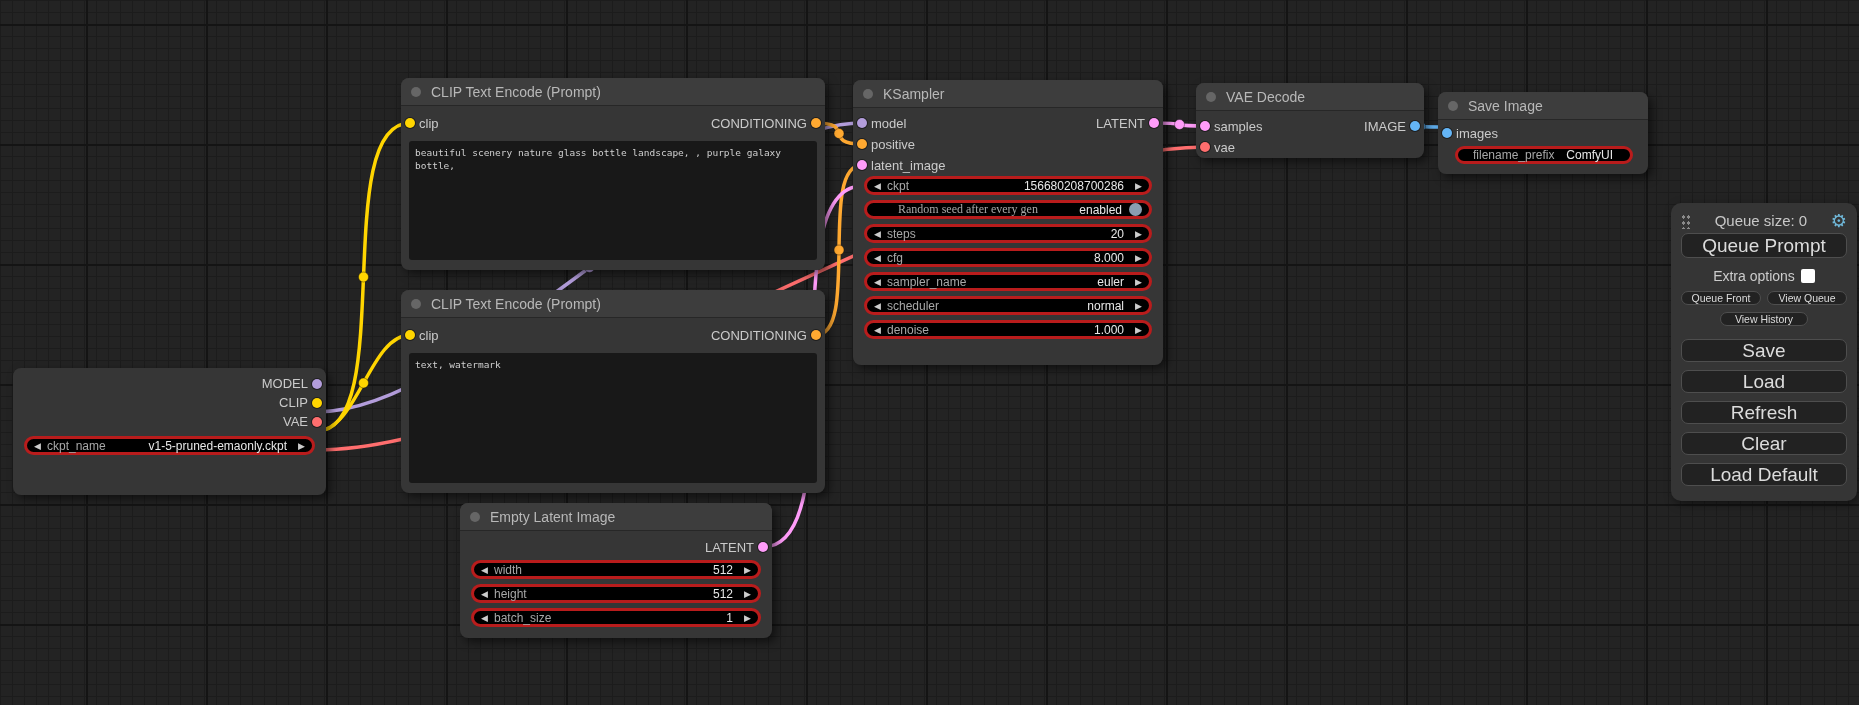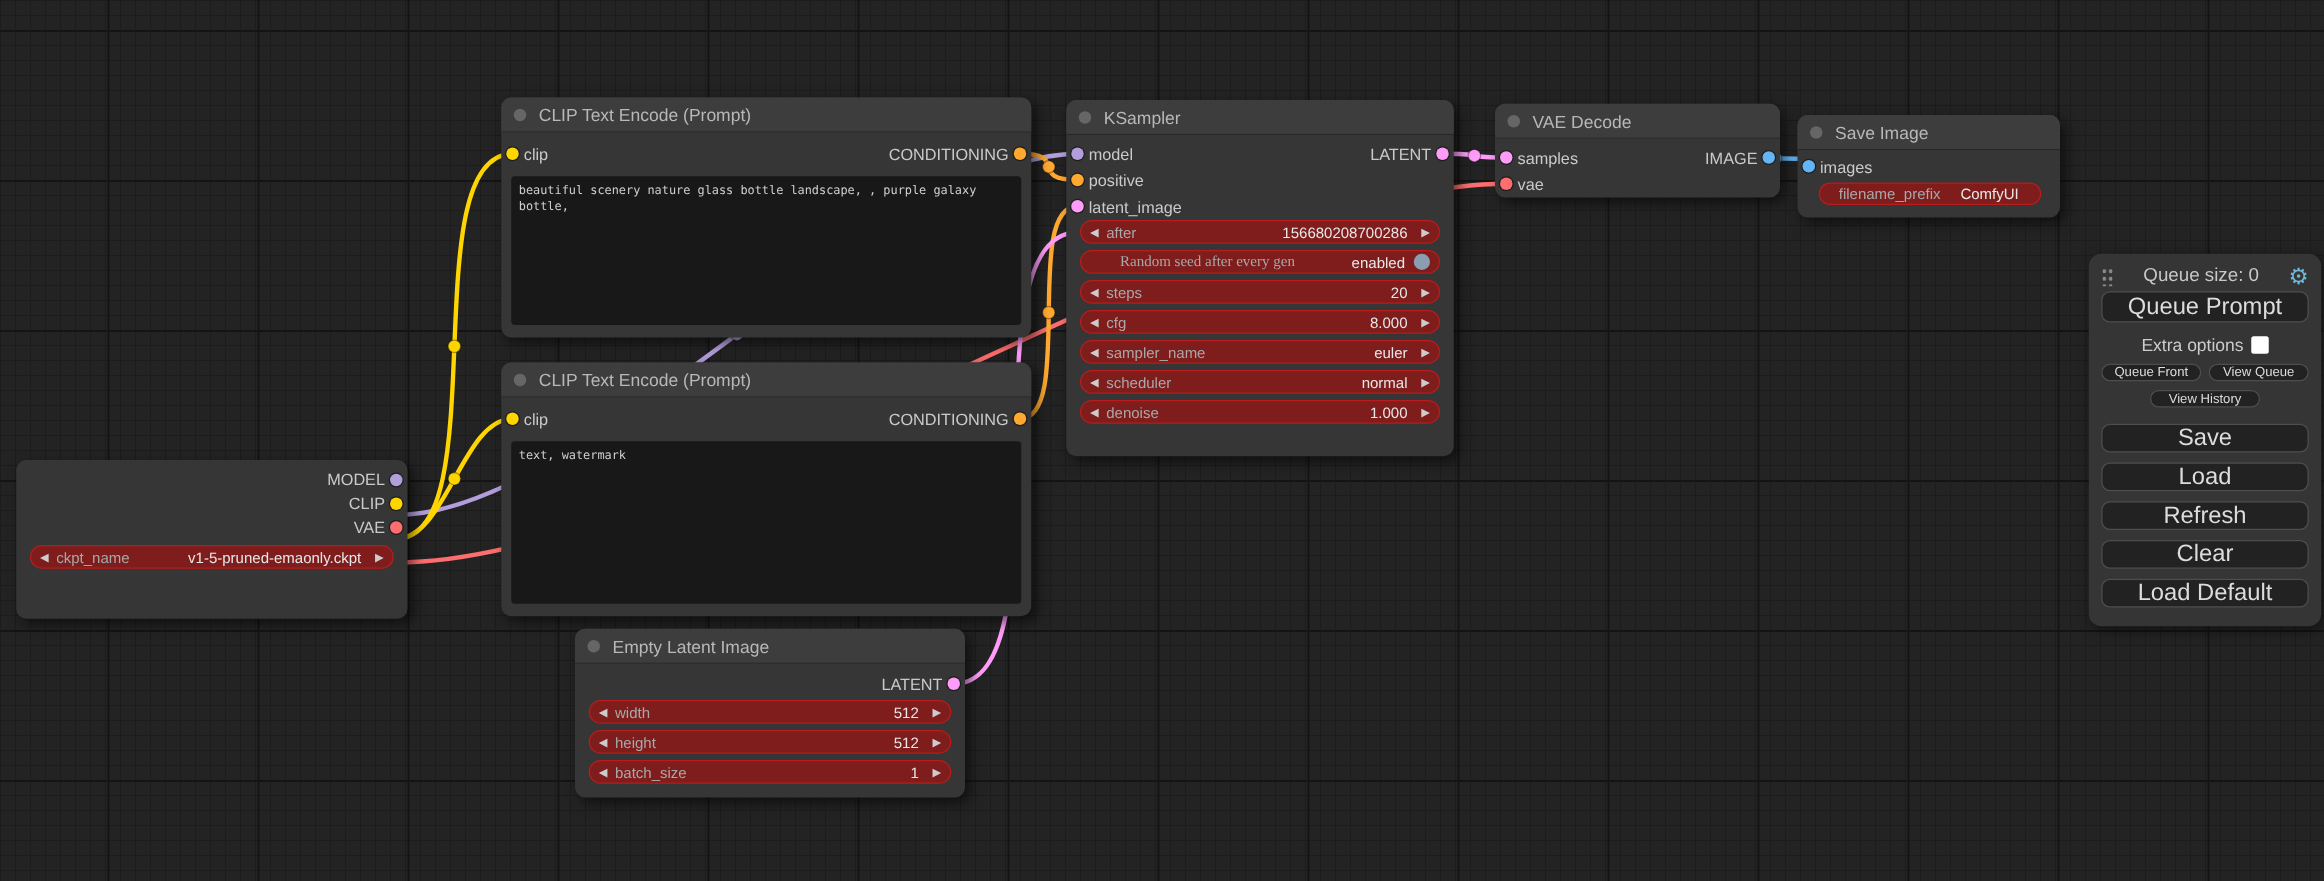--- a/index.html
+++ b/index.html
@@ -28,21 +28,21 @@
   .title-dot{width:10px;height:10px;border-radius:50%;background:#666;margin-right:10px;flex:none;}
   .slot-row{position:relative;display:flex;align-items:center;height:20px;padding:0 18px;font-size:13px;color:#cacaca;}
   .slot-row.first{margin-top:5px;}
   .slot-row + .slot-row{margin-top:1px;}
   .in-label{margin-right:auto;}
   .out-label{margin-left:auto;}
   .port{position:absolute;top:50%;width:10px;height:10px;border-radius:50%;
         transform:translateY(-50%);box-shadow:0 0 0 1px rgba(0,0,0,.45);}
   .port.in{left:4px;} .port.out{right:4px;}
   .widget{
-    height:19px;background:#7f1d1d;border:1px solid #b91c1c;border-radius:10px;
+    height:19px;background:#000000;border:3px solid #b91c1c;border-radius:10px;
     margin:0 11px 5px;display:flex;align-items:center;padding:0 7px;
     font-size:12px;box-sizing:border-box;white-space:nowrap;
   }
   .widget .arrow{color:#ccc;font-size:9px;width:13px;flex:none;}
   .widget .arrow.right{text-align:right;}
   .widget .w-label{color:#a8a8a8;flex:1;overflow:hidden;}
   .widget .w-value{color:#e8e8e8;text-align:right;margin:0 5px;}
   .widget .toggle-dot{width:13px;height:13px;border-radius:50%;background:#8a9db1;flex:none;margin-left:2px;}
   .prompt-box{
     position:absolute;left:8px;right:8px;background:#181818;border-radius:3px;
@@ -191,21 +191,21 @@
   <div class="slot-row">
     <span class="port in" style="background-color: rgb(255, 169, 49);"></span>
     <span class="in-label">positive</span>
   </div>
   <div class="slot-row">
     <span class="port in" style="background-color: rgb(255, 156, 249);"></span>
     <span class="in-label">latent_image</span>
   </div>
   <div class="widget" style="margin-top:1px;">
     <span class="arrow">◀</span>
-    <span class="w-label">after</span>
+    <span class="w-label">ckpt</span>
     <span class="w-value">156680208700286</span>
     <span class="arrow right">▶</span>
   </div>
   <div class="widget">
     <span class="w-label" style="margin-left:24px;font-family:Liberation Serif, serif;">Random seed after every gen</span>
     <span class="w-value">enabled</span>
     <span class="toggle-dot"></span>
   </div>
   <div class="widget">
     <span class="arrow">◀</span>

